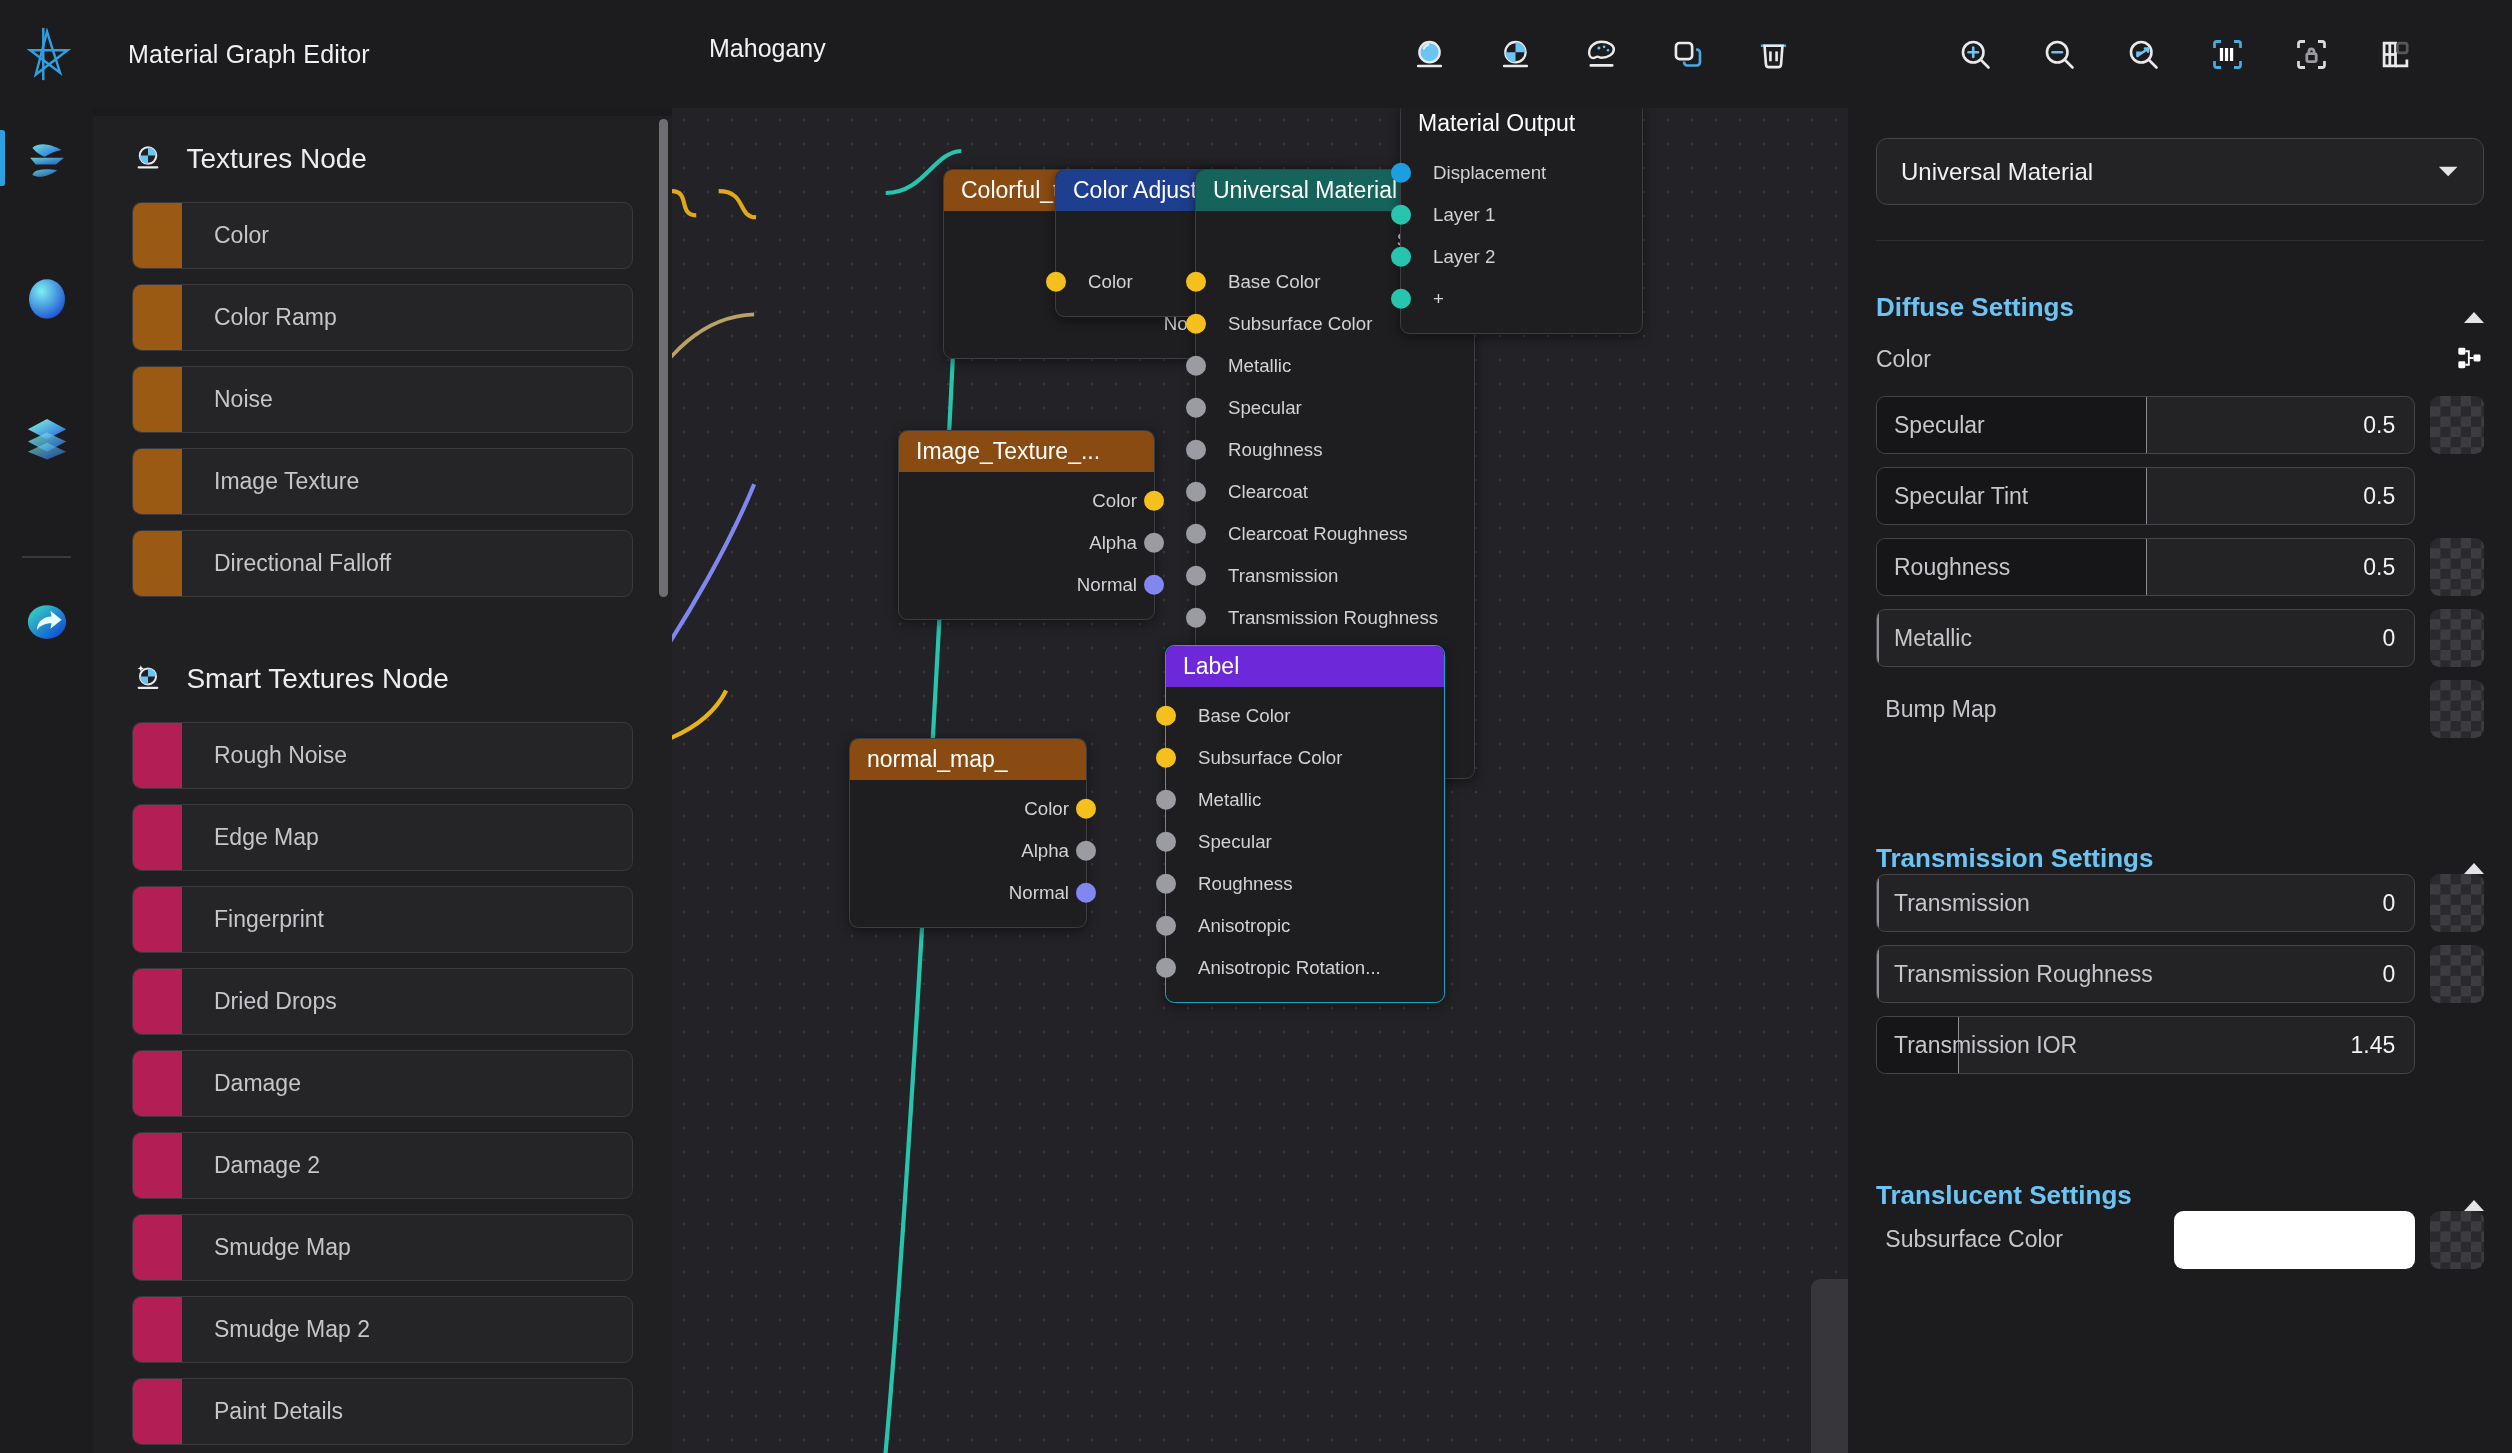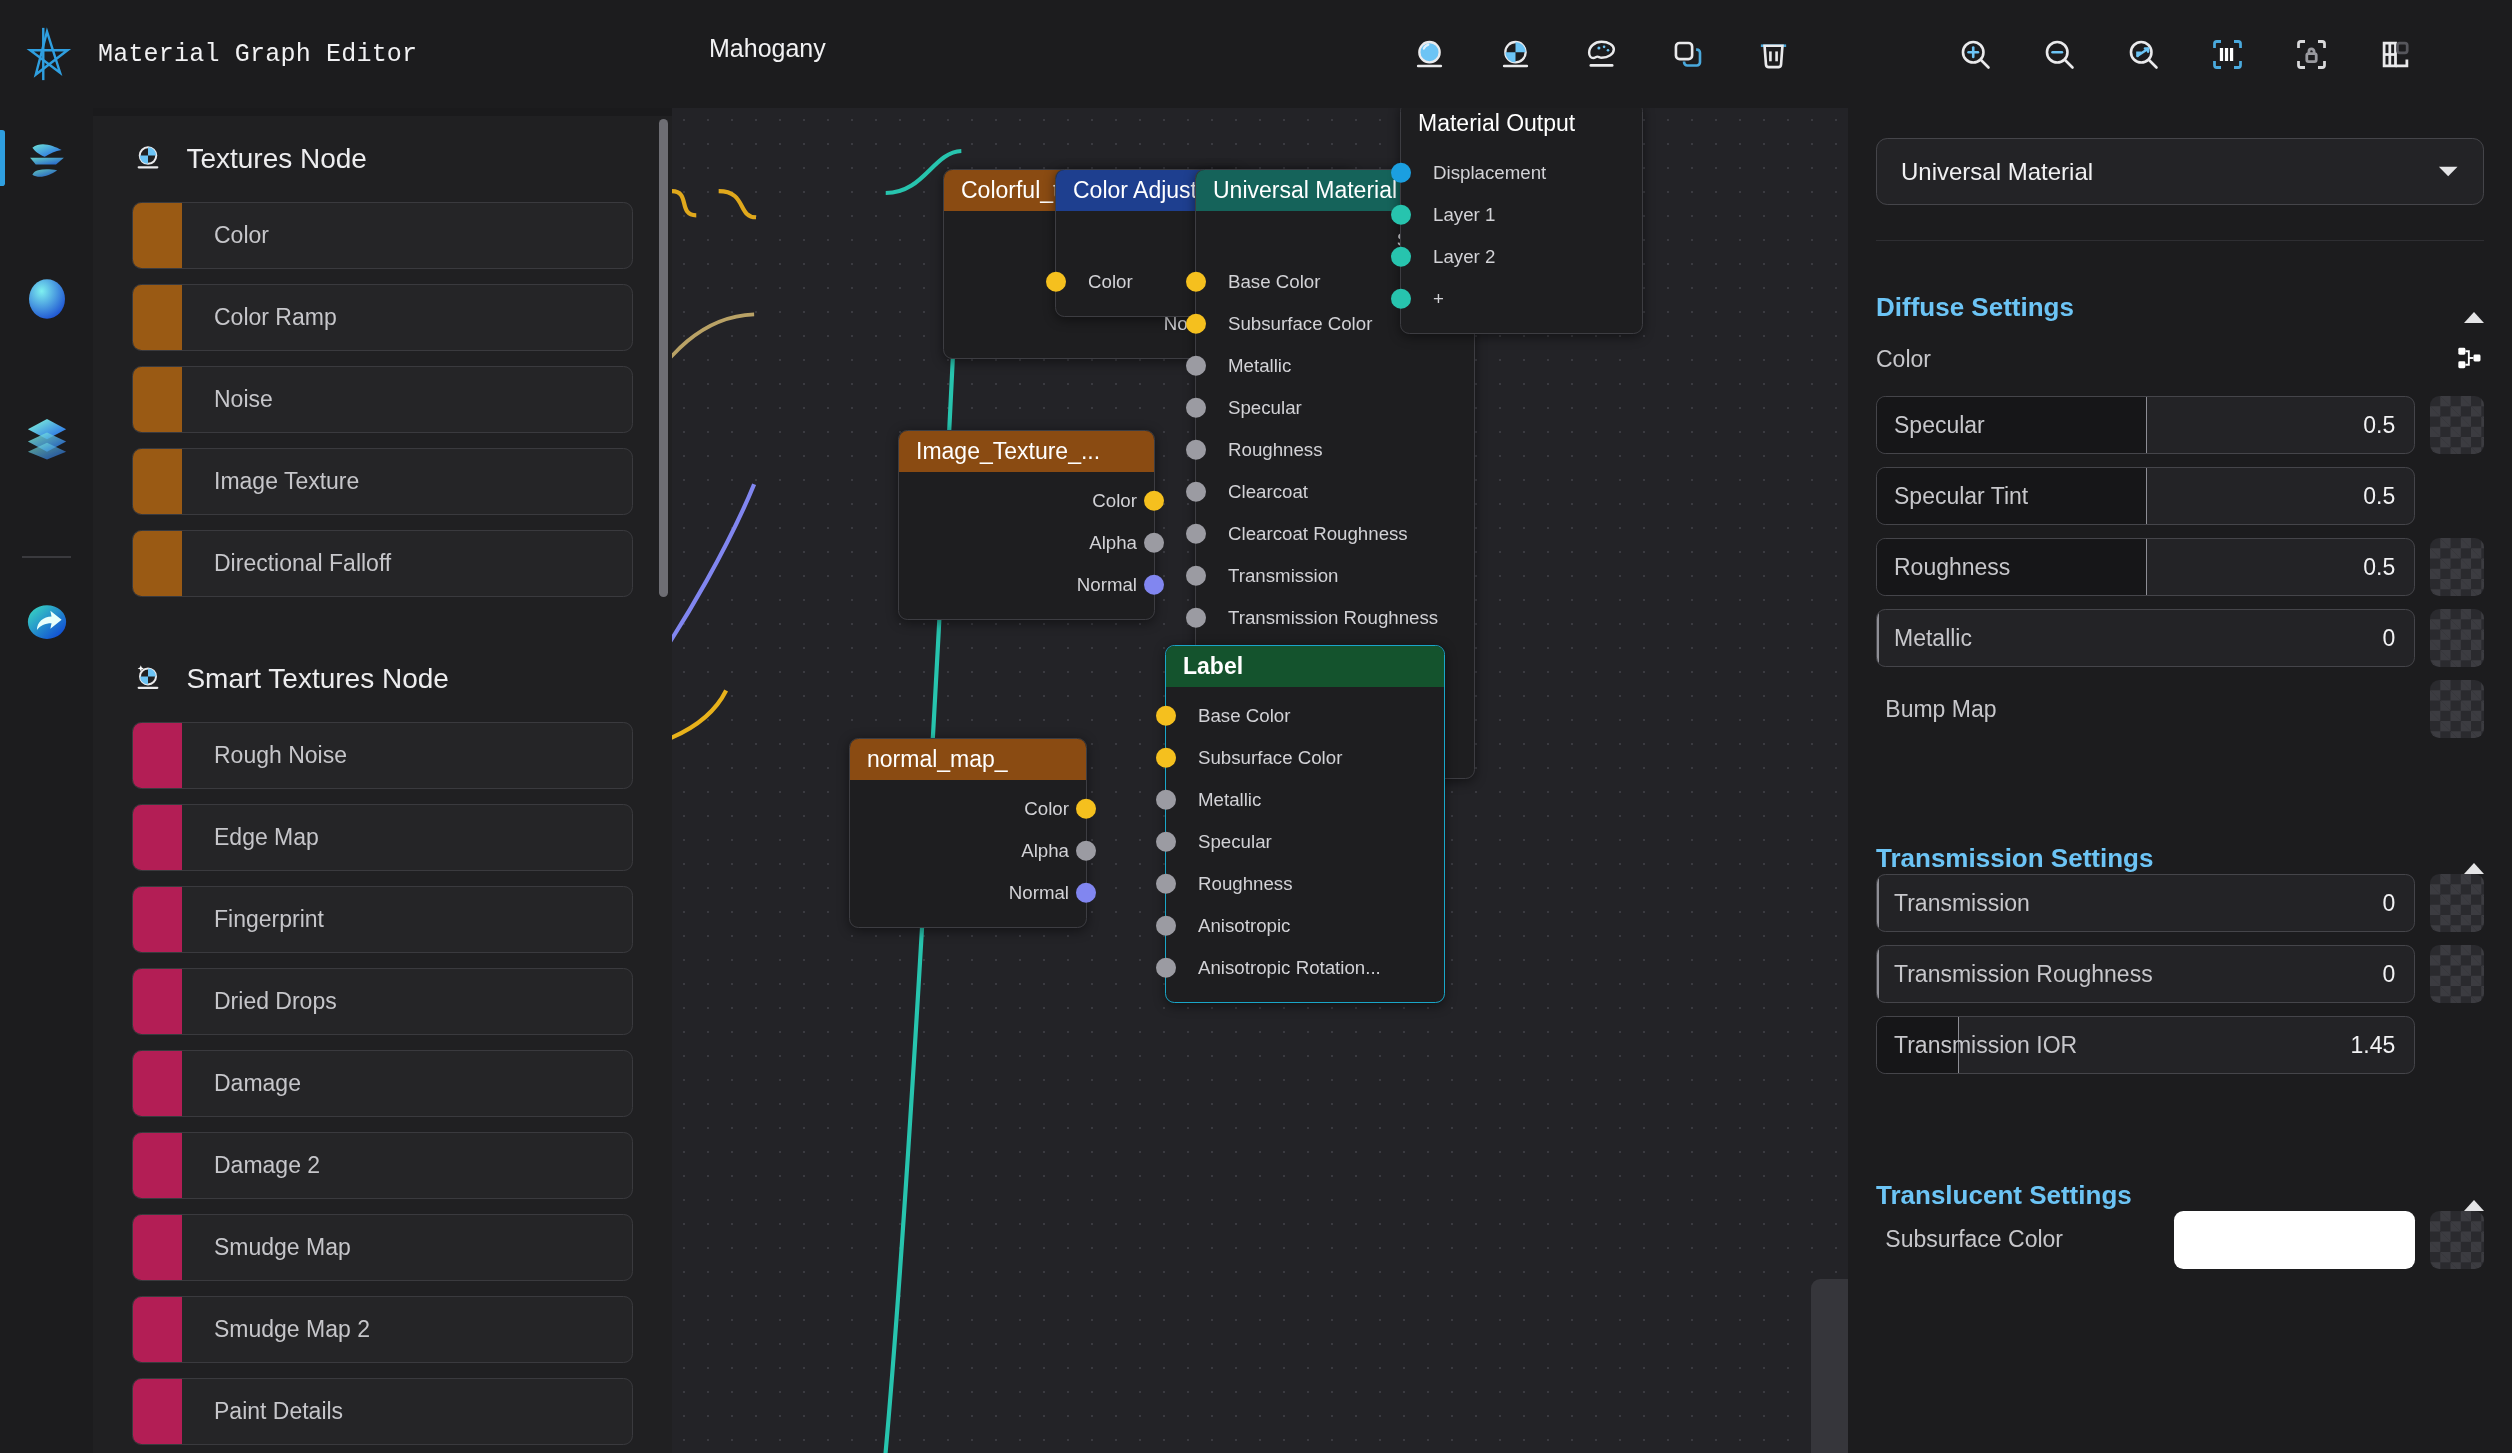--- a/index.html
+++ b/index.html
@@ -11,21 +11,21 @@
     overflow: hidden;
   }
   #app { position: relative; width: 2512px; height: 1454px; }
 
   
   #header {
     position: absolute; left:0; top:0; width:2512px; height:108px;
     background:#1c1c1e; display:flex; align-items:center; z-index:40;
   }
   .logo-wrap { width:93px; display:flex; align-items:center; justify-content:center; }
-  .app-title { font-size:25px; color:#f1f1f3; margin-left:5px; letter-spacing:0.2px;font-family:Liberation Mono, monospace; }
+  .app-title { font-size:25px; color:#f1f1f3; margin-left:35px; letter-spacing:0.2px; }
   .doc-title { font-size:25px; color:#f1f1f3; position:absolute; left:709px; top:34px; }
 
   .tool-group { position:absolute; display:flex; align-items:center; }
   .tool-btn {
     width:58px; height:58px; display:flex; align-items:center; justify-content:center;
     cursor:pointer; border-radius:7.5px;
   }
   .tool-btn svg { display:block; }
 
   
@@ -557,21 +557,21 @@
         <span class="sock-label">Alpha</span>
         <span class="sock right s-gray"></span>
       </div>
             <div class="sock-row out">
         <span class="sock-label">Normal</span>
         <span class="sock right s-normal"></span>
       </div>
           </div>
     </div>
         <div class="node" style="left:493px; top:537px; width:280px; border-color:#1aa6c8;border-width:1.9px;">
-      <div class="node-head" style="background:#14532d;font-weight:bold;">Label</div>
+      <div class="node-head" style="background:#6d28d9;">Label</div>
       <div class="node-body" style="padding:7.5px 0 13px 0;">
             <div class="sock-row in">
         <span class="sock left s-color"></span>
         <span class="sock-label">Base Color</span>
       </div>
             <div class="sock-row in">
         <span class="sock left s-color"></span>
         <span class="sock-label">Subsurface Color</span>
       </div>
             <div class="sock-row in">

